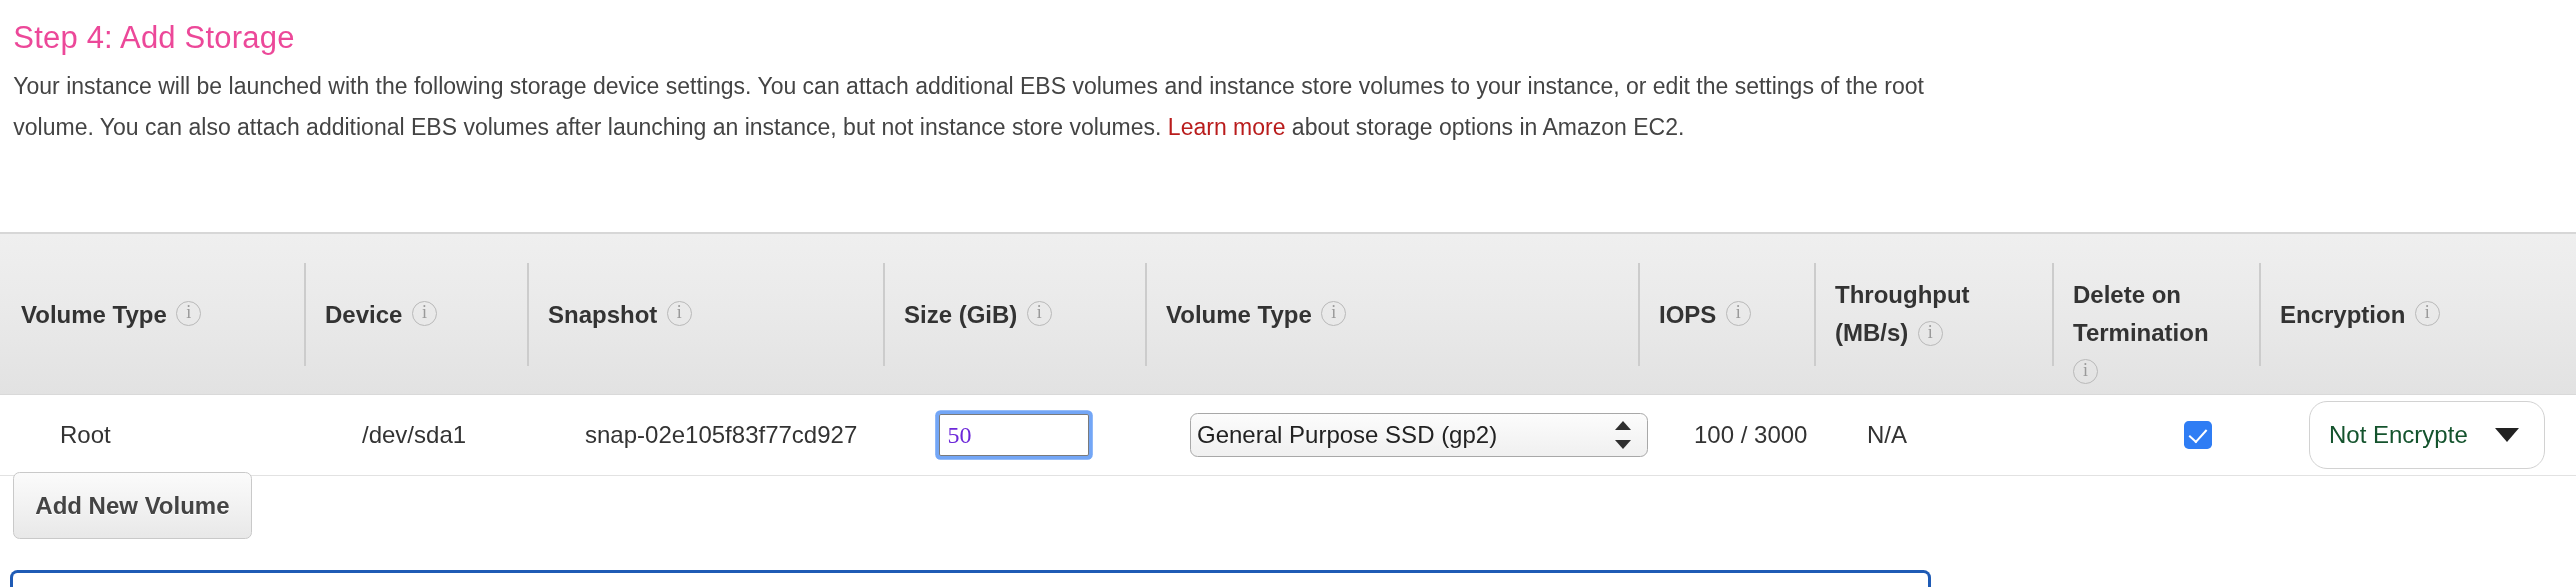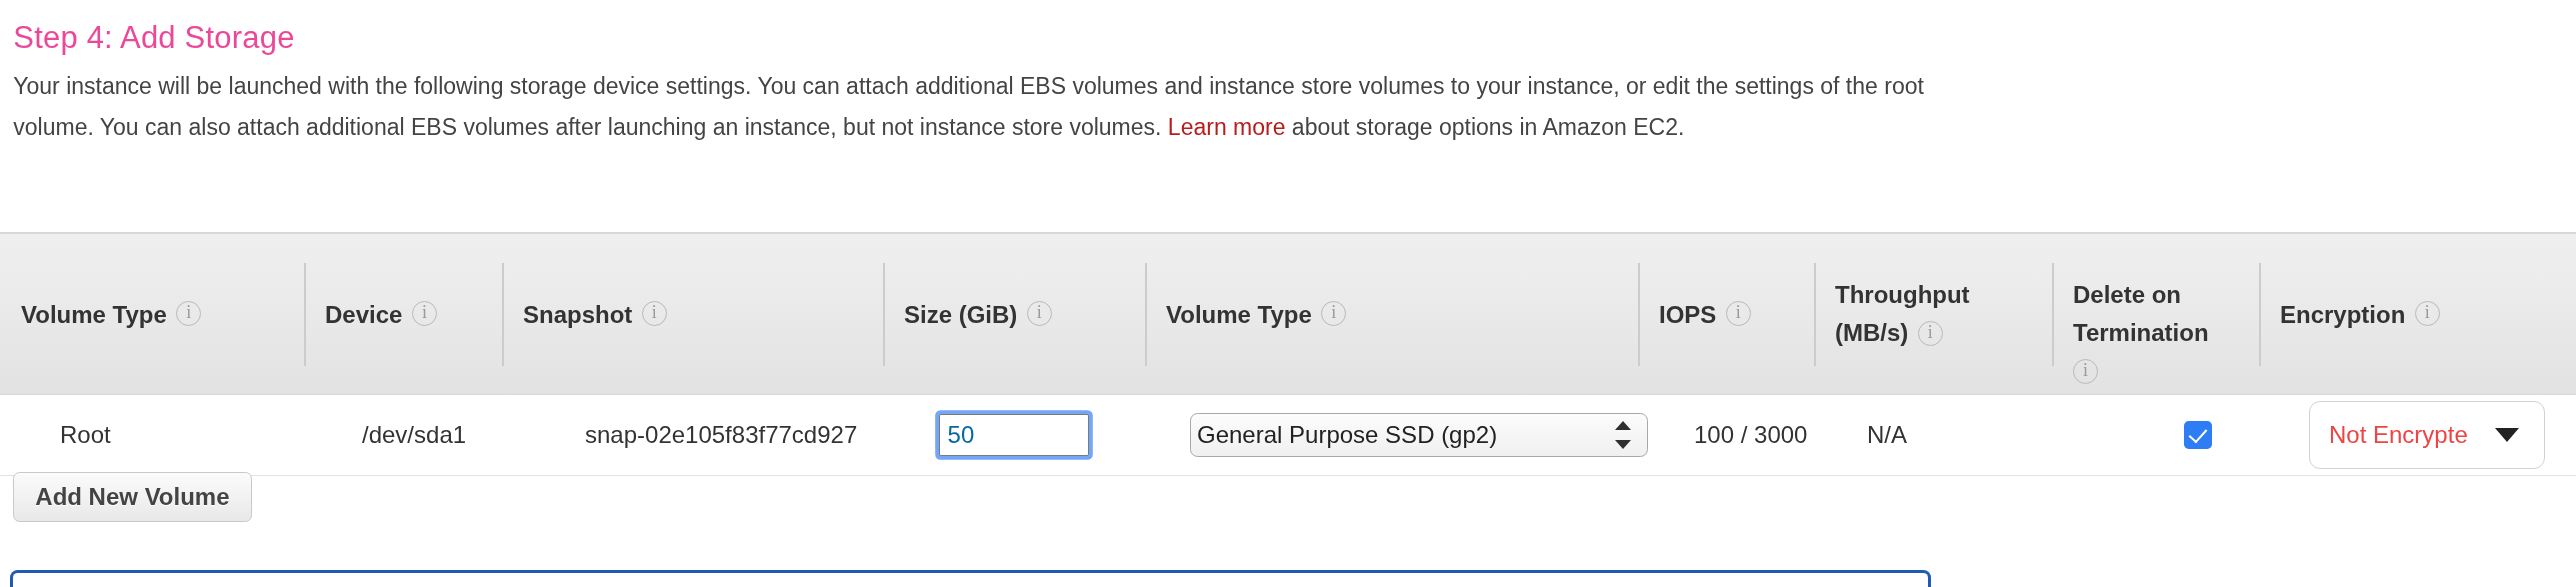--- a/index.html
+++ b/index.html
@@ -150,23 +150,23 @@
   }
 
   
   .size-input {
     width: 150px;
     height: 42px;
     box-sizing: border-box;
     border: 1.9px solid #7a7a7a;
     border-radius: 1.9px;
     background: #ffffff;
-    font-family: Liberation Sans, sans-serif;
-    font-size: 24px;
-    color: #0369a1;
+    font-family: Liberation Serif, serif;
+    font-size: 24px;
+    color: #6d28d9;
     padding: 0 7.6px;
     outline: none;
     box-shadow: 0 0 0 3.8px rgba(90, 150, 245, 0.85);
   }
 
   
   .vol-select {
     position: relative;
     width: 458px;
     height: 44px;
@@ -227,27 +227,27 @@
     transform: rotate(42deg);
   }
 
   
   .enc-select {
     position: relative;
     width: 236px;
     height: 68px;
     box-sizing: border-box;
     border: 1.9px solid #d2d2d2;
-    border-radius: 11px;
+    border-radius: 18px;
     background: #ffffff;
     display: flex;
     align-items: center;
     padding-left: 19px;
     font-size: 24px;
-    color: #ef4444;
+    color: #14532d;
     overflow: hidden;
     white-space: nowrap;
   }
   .enc-select .caret {
     position: absolute;
     right: 25px;
     top: 50%;
     transform: translateY(-50%);
     width: 0;
     height: 0;
@@ -259,21 +259,21 @@
     display: block;
     max-width: 160px;
     overflow: hidden;
   }
 
   
   .add-btn {
     position: absolute;
     left: 13.3px;
     top: 472px;
-    height: 50px;
+    height: 67px;
     padding: 0 21px;
     box-sizing: border-box;
     display: flex;
     align-items: center;
     justify-content: center;
     font-family: "Liberation Sans", sans-serif;
     font-size: 24px;
     font-weight: 700;
     color: #444444;
     background: linear-gradient(to bottom, #fbfbfb 0%, #f2f2f2 50%, #e8e8e8 100%);
@@ -317,21 +317,21 @@
           <span class="th-label">Volume Type</span><span class="info-icon"></span>
         </span>
       </div>
 
       <div class="th col-sep" style="left:304px; width:223px;">
         <span class="th-inner">
           <span class="th-label">Device</span><span class="info-icon"></span>
         </span>
       </div>
 
-      <div class="th col-sep" style="left:502px; width:309px;">
+      <div class="th col-sep" style="left:527px; width:309px;">
         <span class="th-inner">
           <span class="th-label">Snapshot</span><span class="info-icon"></span>
         </span>
       </div>
 
       <div class="th col-sep" style="left:883px; width:261px;">
         <span class="th-inner">
           <span class="th-label">Size (GiB)</span><span class="info-icon"></span>
         </span>
       </div>

